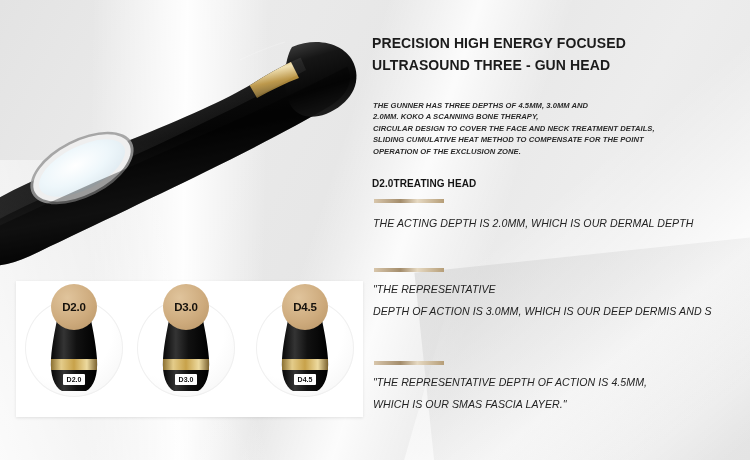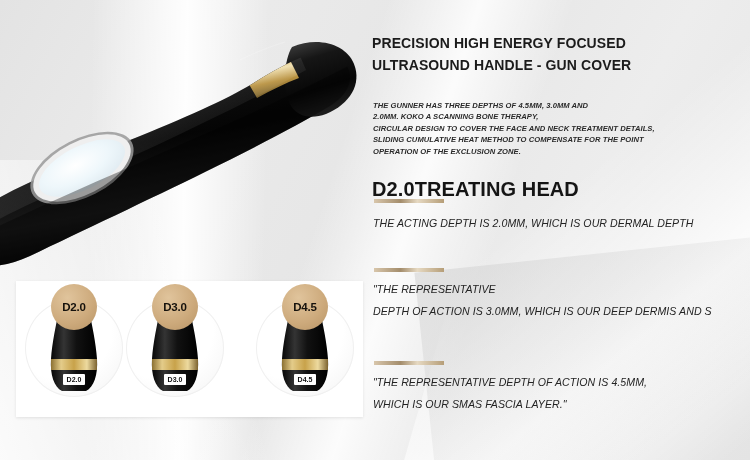--- a/index.html
+++ b/index.html
@@ -62,21 +62,21 @@
     line-height:22px; letter-spacing:.1px;
   }
   .intro {
     position:absolute; left:1px; top:100px; width:380px;
     font-size:7.6px; font-style:italic; font-weight:bold; color:#2a2a2a;
     line-height:11.4px; letter-spacing:.05px;
     white-space:nowrap;
   }
   .sec-head {
     position:absolute; left:0; width:340px;
-    font-size:20px; font-weight:bold; color:#151515;
+    font-size:10px; font-weight:bold; color:#151515;
     letter-spacing:.1px; white-space:nowrap;
   }
   .rule {
     position:absolute; left:2px; width:70px; height:4px;
     background:linear-gradient(90deg,#d8c6ab 0%,#a48d6c 38%,#e6d9c2 62%,#b69e78 100%);
   }
   .sec-body {
     position:absolute; left:1px; width:400px;
     font-size:10.6px; font-style:italic; color:#232323;
     line-height:16px; letter-spacing:.05px; white-space:nowrap;
@@ -224,21 +224,21 @@
         </defs>
         <path d="M 44,24 C 40,44 36,62 35,78 C 34,94 38,106 46,110
                  L 70,110 C 78,106 82,94 81,78 C 80,62 76,44 72,24 Z" fill="url(#pbody1)"></path>
         <rect x="35" y="78" width="46" height="11" fill="url(#pgold1)"></rect>
         <rect x="47" y="93" width="22" height="11" rx="1" fill="#ffffff"></rect>
         <text x="58" y="101" font-family="Liberation Sans, sans-serif" font-size="7" font-weight="bold" fill="#111" text-anchor="middle">D2.0</text>
       </svg>
       <div class="badge" style="left:35px; top:3px;">D2.0</div>
     </div>
 
-    <div class="probe-cell" style="left:101px">
+    <div class="probe-cell" style="left:112px">
       <div class="probe-disc"></div>
       <svg class="probe-art" viewBox="0 0 116 136">
         <path d="M 44,24 C 40,44 36,62 35,78 C 34,94 38,106 46,110
                  L 70,110 C 78,106 82,94 81,78 C 80,62 76,44 72,24 Z" fill="url(#pbody1)"></path>
         <rect x="35" y="78" width="46" height="11" fill="url(#pgold1)"></rect>
         <rect x="47" y="93" width="22" height="11" rx="1" fill="#ffffff"></rect>
         <text x="58" y="101" font-family="Liberation Sans, sans-serif" font-size="7" font-weight="bold" fill="#111" text-anchor="middle">D3.0</text>
       </svg>
       <div class="badge" style="left:35px; top:3px;">D3.0</div>
     </div>
@@ -253,21 +253,21 @@
         <text x="58" y="101" font-family="Liberation Sans, sans-serif" font-size="7" font-weight="bold" fill="#111" text-anchor="middle">D4.5</text>
       </svg>
       <div class="badge" style="left:35px; top:3px;">D4.5</div>
     </div>
   </div>
 
   <div id="copy">
 
     <div class="title">
       <div>PRECISION HIGH ENERGY FOCUSED</div>
-      <div>ULTRASOUND HANDLE - GUN COVER</div>
+      <div>ULTRASOUND THREE - GUN HEAD</div>
     </div>
 
     <div class="intro">
       <div>THE GUNNER HAS THREE DEPTHS OF 4.5MM, 3.0MM AND</div>
       <div>2.0MM. KOKO A SCANNING BONE THERAPY,</div>
       <div>CIRCULAR DESIGN TO COVER THE FACE AND NECK TREATMENT DETAILS,</div>
       <div>SLIDING CUMULATIVE HEAT METHOD TO COMPENSATE FOR THE POINT</div>
       <div>OPERATION OF THE EXCLUSION ZONE.</div>
     </div>
 

